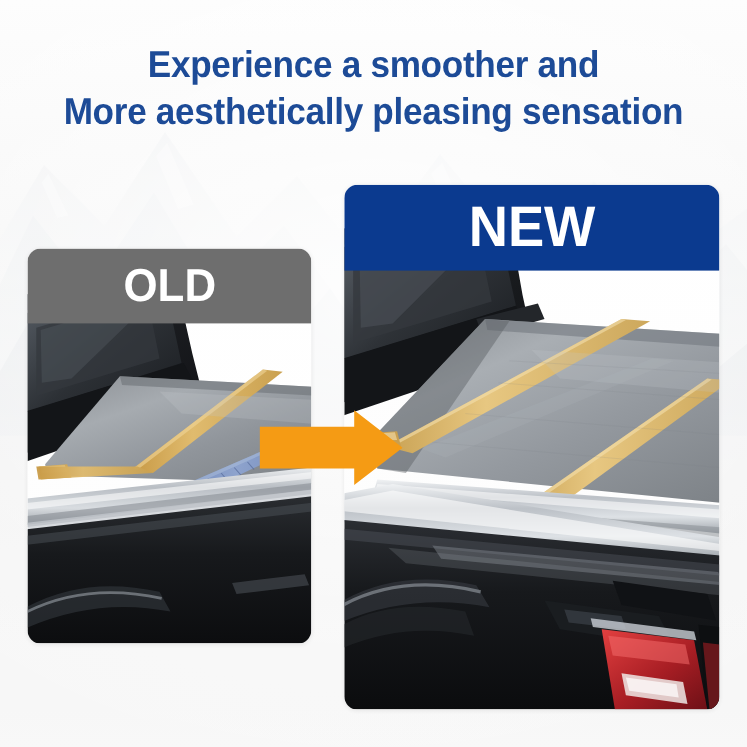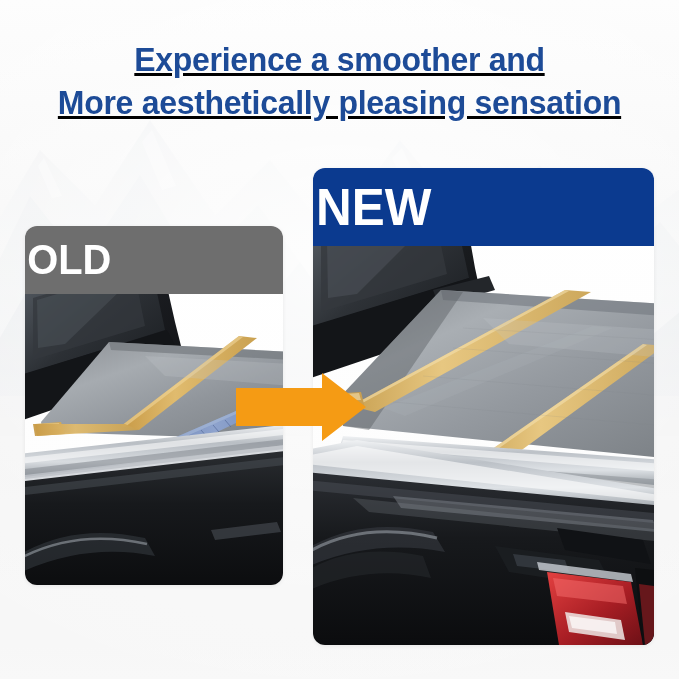--- a/index.html
+++ b/index.html
@@ -36,21 +36,20 @@
   }
 
   
   .headline {
     position: absolute;
     left: 0;
     right: 0;
     top: 38px;
     text-align: center;
     z-index: 6;
-    text-decoration: underline;
   }
   .headline-line {
     display: block;
     color: #1d4b97;
     font-family: "Liberation Sans Narrow", "Liberation Sans", sans-serif;
     font-weight: bold;
     font-size: 34px;
     line-height: 43px;
     letter-spacing: -0.3px;
     transform: scaleX(0.94);
@@ -81,21 +80,21 @@
     border-radius: 12px;
   }
 
   .panel-header {
     position: absolute;
     left: 0;
     right: 0;
     top: 0;
     display: flex;
     align-items: center;
-    justify-content: flex-start;
+    justify-content: center;
     z-index: 3;
   }
   .panel-old .panel-header {
     height: 68px;
     background: #6e6e6e;
   }
   .panel-new .panel-header {
     height: 78px;
     background: #0b3a8f;
   }

